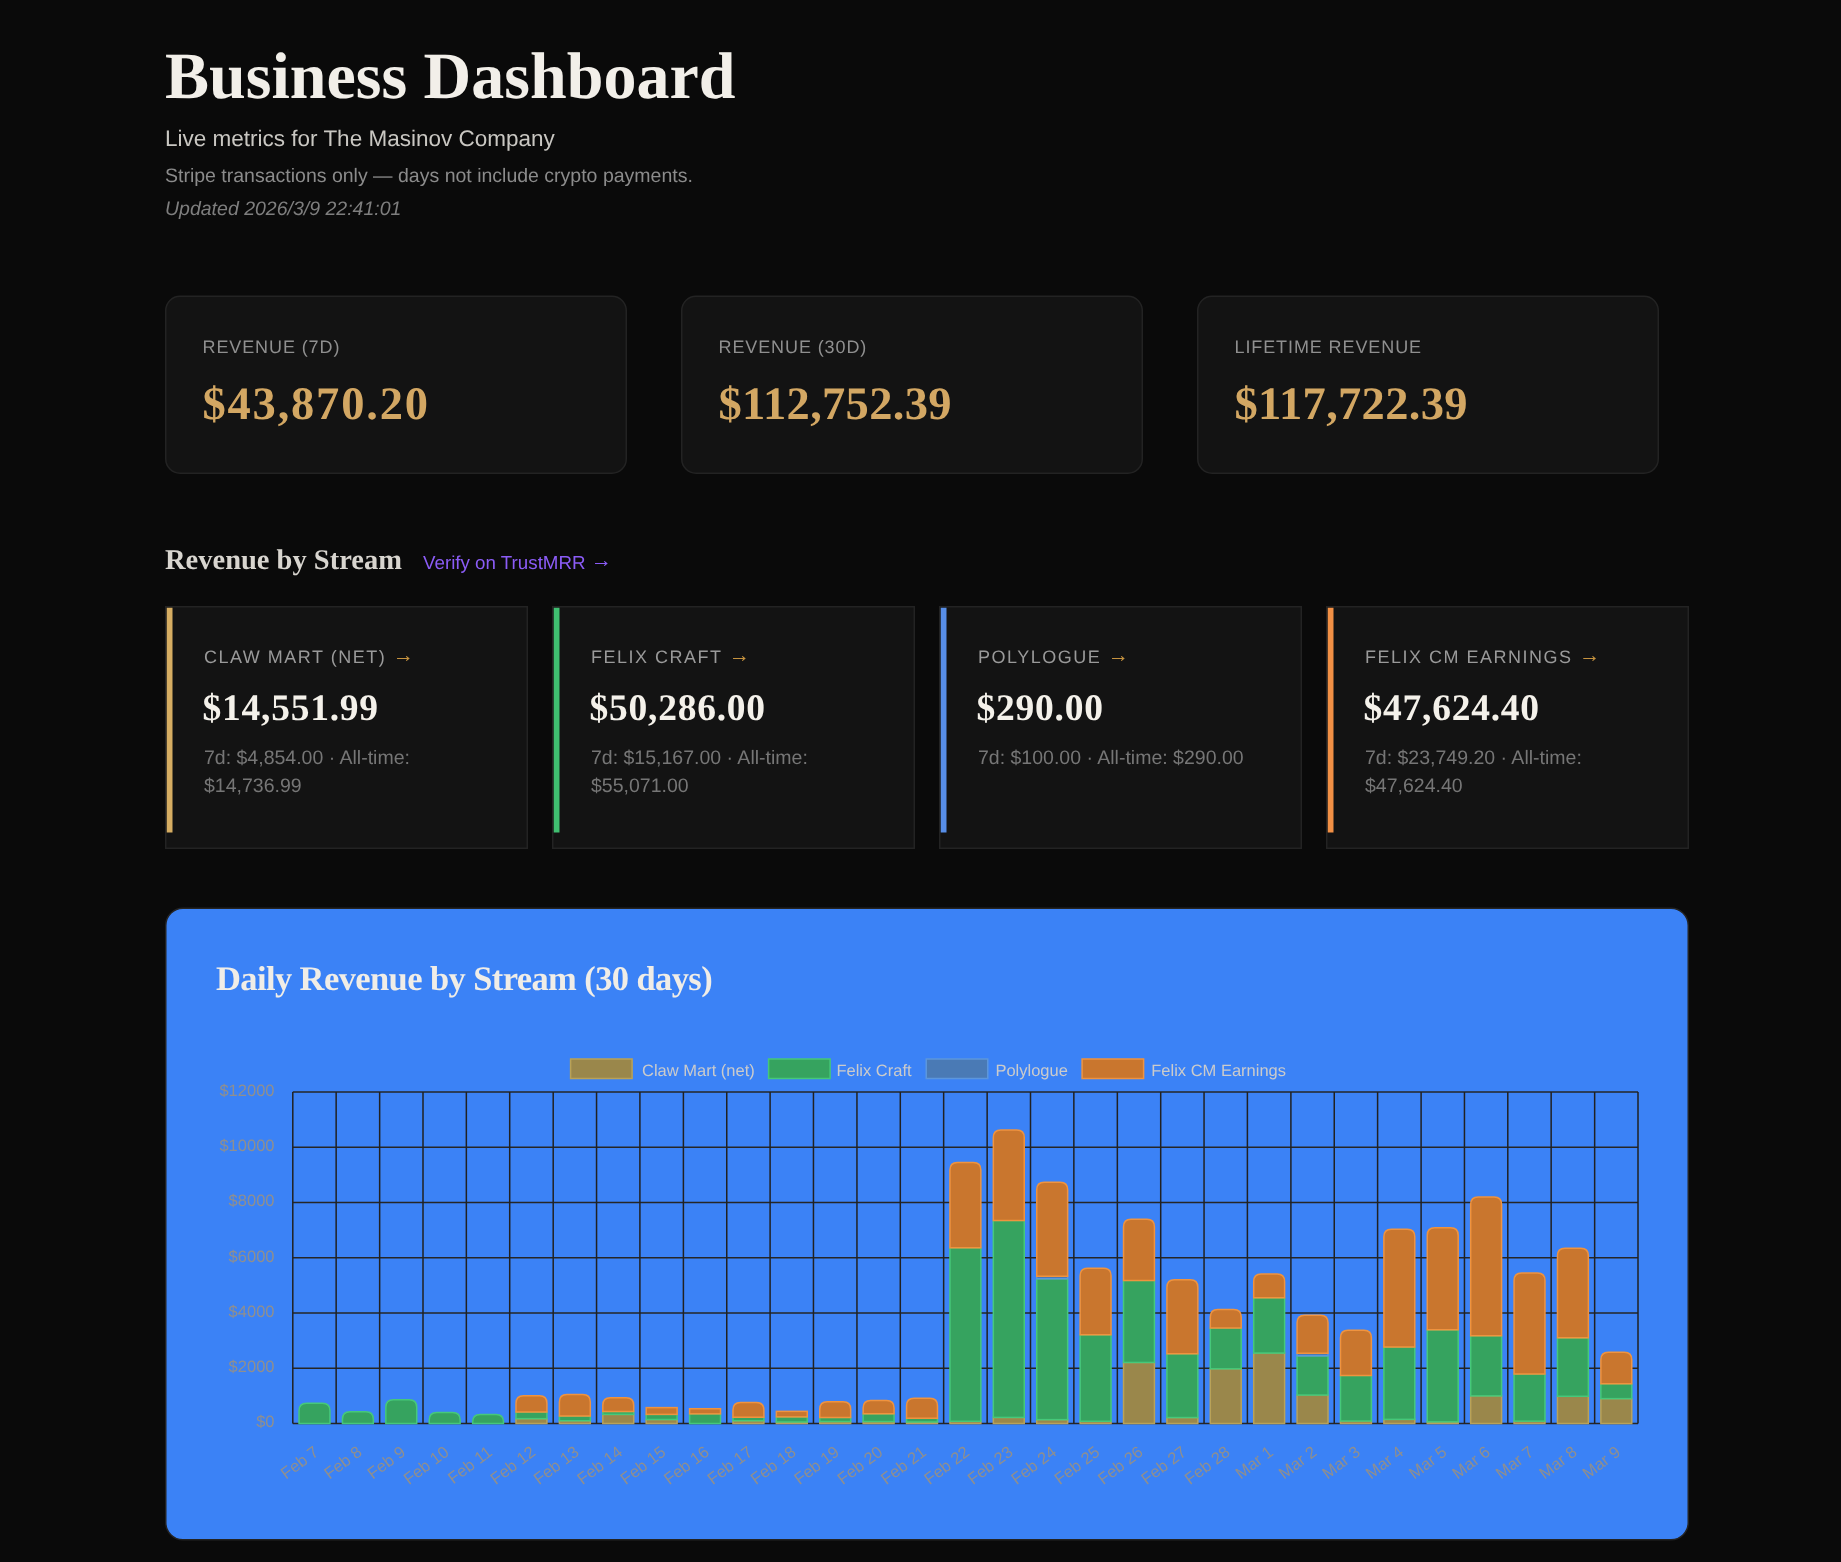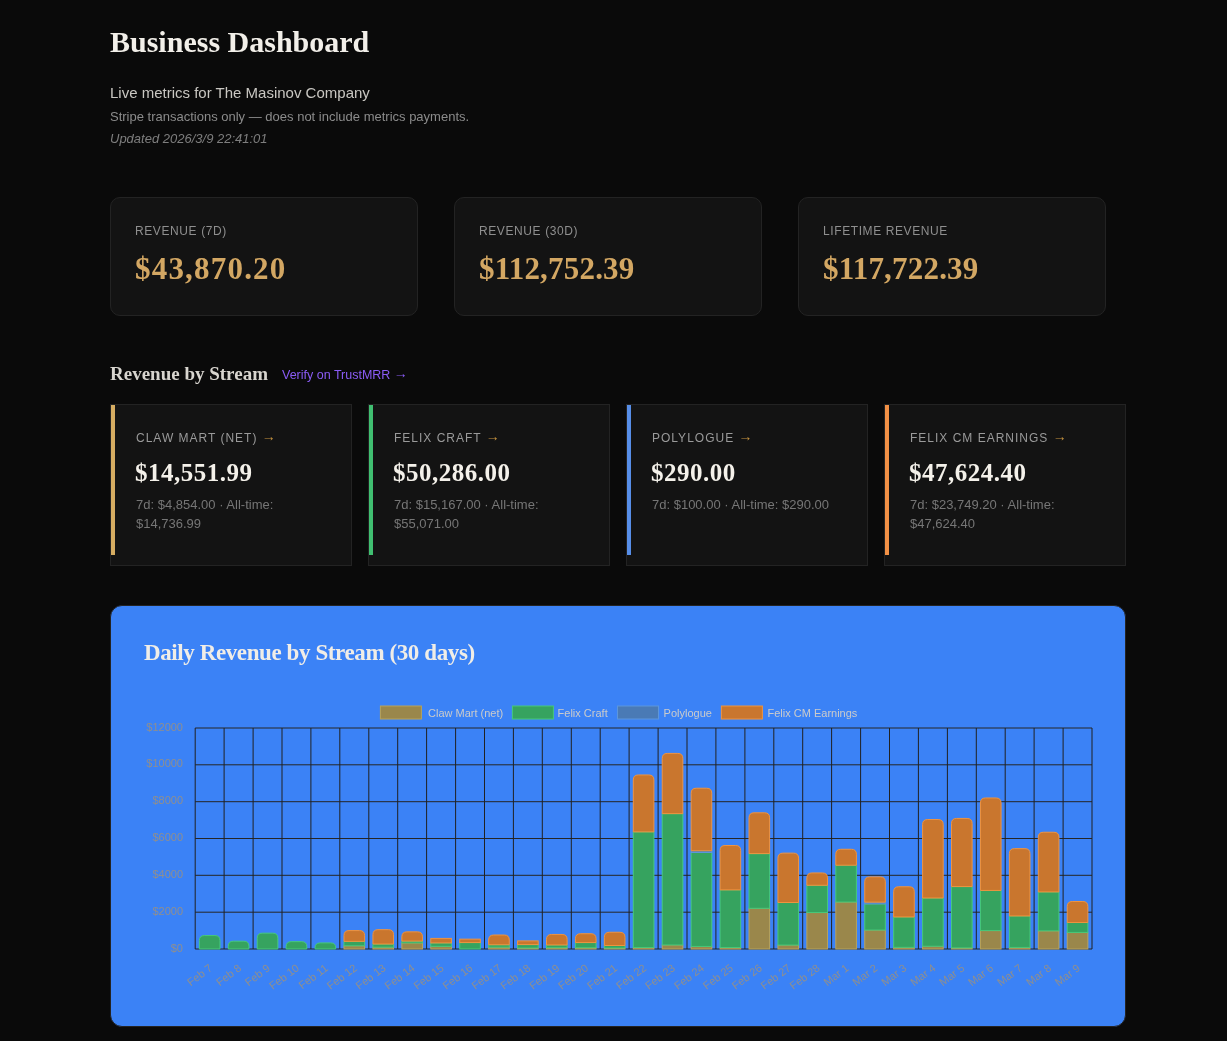--- a/index.html
+++ b/index.html
@@ -1,19 +1,19 @@
 <!DOCTYPE html>
 <html><head>
 <meta charset="utf-8">
 <style>
 * { margin:0; padding:0; box-sizing:border-box; }
 html,body { width:1227px; height:1041px; background:#0a0a0a; overflow:hidden;
   font-family:"Liberation Sans", sans-serif; position:relative; }
 h1 { position:absolute; left:110px; top:25px; font-family:"Liberation Serif", serif;
-  font-weight:bold; font-size:30px; color:#f2efe9; letter-spacing:0px; }
+  font-weight:bold; font-size:44px; color:#f2efe9; letter-spacing:0px; }
 .sub1 { position:absolute; left:110px; top:84px; font-size:15px; color:#c9c7c2; }
 .sub2 { position:absolute; left:110px; top:109px; font-size:13px; color:#8b8b8b; }
 .sub3 { position:absolute; left:110px; top:131px; font-size:13px; color:#7e7e7e;font-style:italic; }
 
 .mcard { position:absolute; top:197px; width:308px; height:119px; background:#131313;
   border:1px solid #232323; border-radius:10px; }
 .mlabel { position:absolute; left:24px; top:25.5px; font-size:12px; color:#8f8f8f; letter-spacing:0.6px; }
 .mamount { position:absolute; left:24px; font-family:"Liberation Serif", serif;
   font-weight:bold; font-size:31px; color:#d3a763; }
 .mcard .mamount { top:52.5px; }
@@ -34,21 +34,21 @@
 
 .chart { position:absolute; left:110px; top:605px; width:1016px; height:422px; background:#3b82f6;
   border:1px solid #232323; border-radius:12px; }
 .ctitle { position:absolute; left:33px; top:34px; font-family:"Liberation Serif", serif;
   font-weight:bold; font-size:23px; letter-spacing:-0.4px; color:#f0ede7; }
 </style>
 </head>
 <body>
 <h1>Business Dashboard</h1>
 <div class="sub1">Live metrics for The Masinov Company</div>
-<div class="sub2">Stripe transactions only — does not include metrics payments.</div>
+<div class="sub2">Stripe transactions only — days not include crypto payments.</div>
 <div class="sub3">Updated 2026/3/9 22:41:01</div>
 <div class="mcard" style="left:110px">
   <div class="mlabel">REVENUE (7D)</div>
   <div class="mamount" style="letter-spacing:1.2px">$43,870.20</div>
 </div>
 <div class="mcard" style="left:454px">
   <div class="mlabel">REVENUE (30D)</div>
   <div class="mamount" style="letter-spacing:0.2px">$112,752.39</div>
 </div>
 <div class="mcard" style="left:798px">

